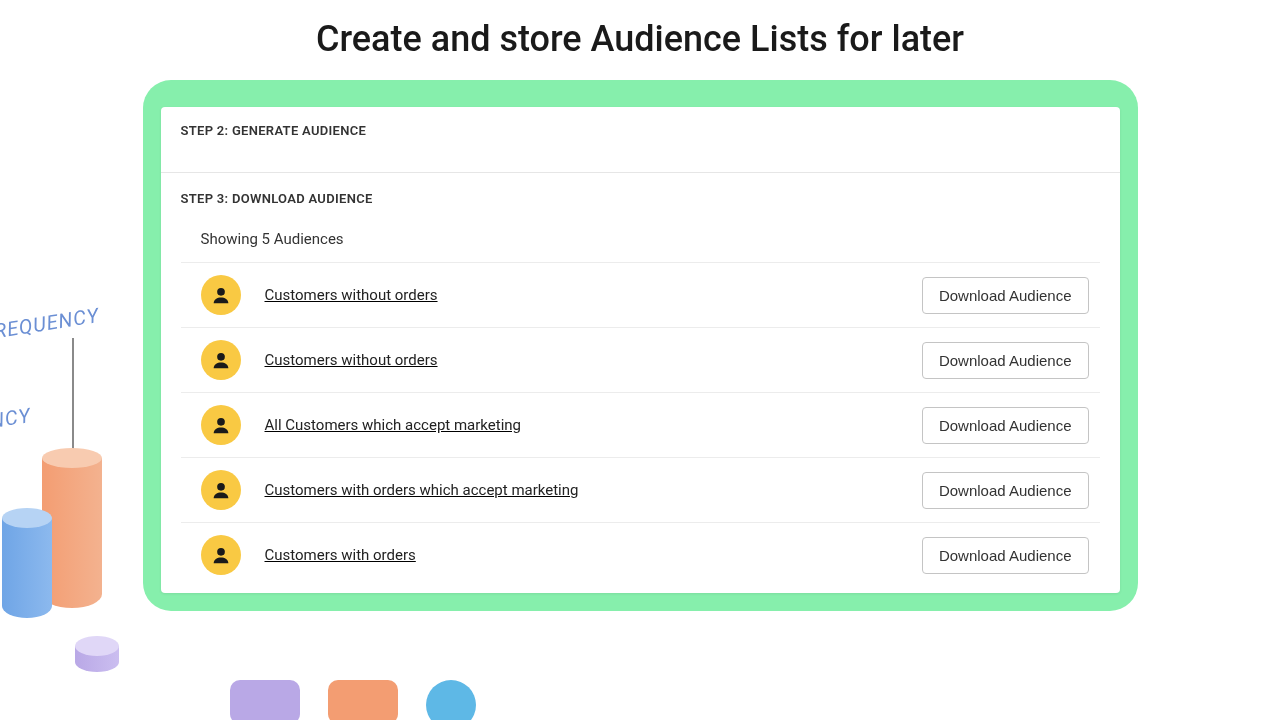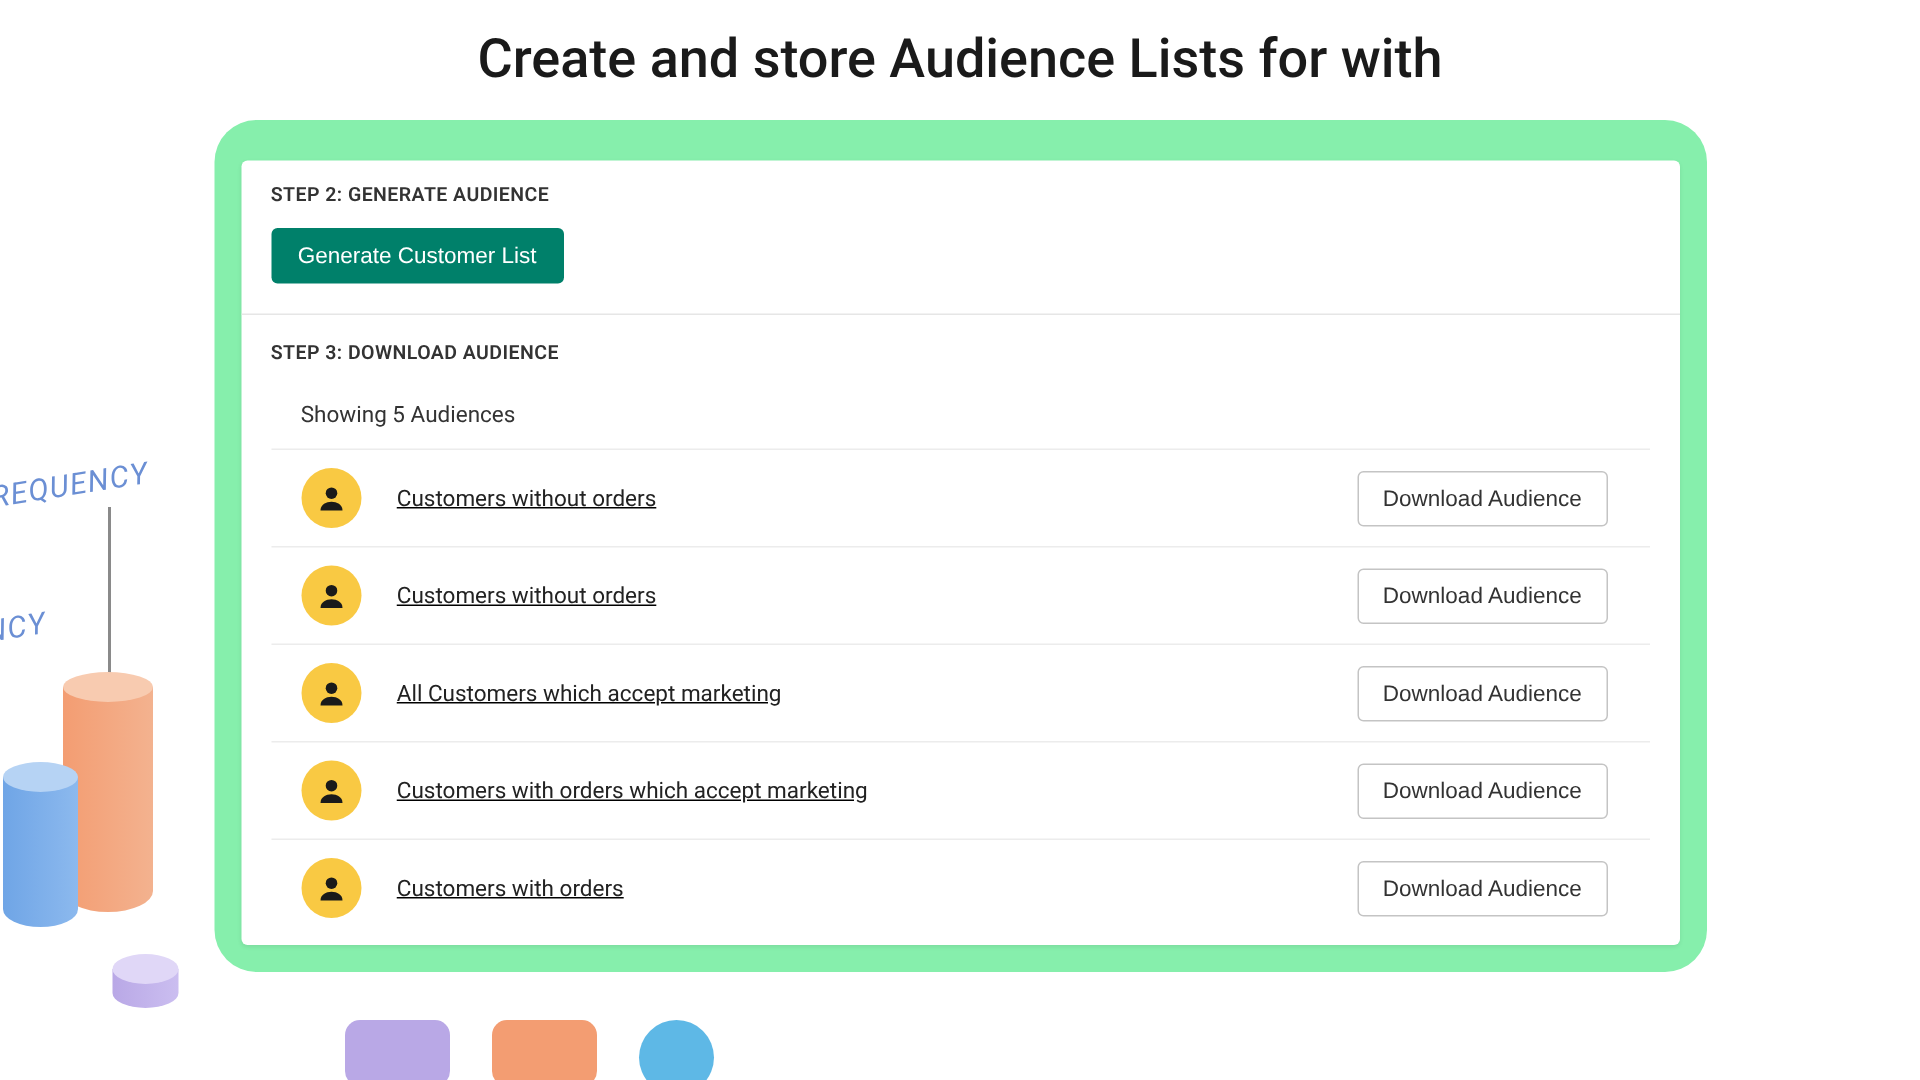--- a/index.html
+++ b/index.html
@@ -183,21 +183,21 @@
       color: #222;
     }
     .btn-secondary {
       background: #ffffff;
       border: 1px solid #c4c4c4;
       border-radius: 4px;
       padding: 9px 16px;
       font-size: 15px;
       color: #333;
       cursor: pointer;
-      margin-right: 28px;
+      margin-right: 11px;
     }
   </style>
 </head>
 <body>
 
 <div class="bg-label-1">FREQUENCY</div>
 <div class="bg-label-2">NCY</div>
 <div class="stick"></div>
 <div class="cylinder cyl-orange">
   <div class="cyl-body"></div>
@@ -210,28 +210,27 @@
 <div class="cylinder cyl-purple">
   <div class="cyl-body"></div>
     <div class="cyl-top"></div>
 </div>
 <div class="bottom-blobs">
   <div class="blob blob1"></div>
   <div class="blob blob2"></div>
   <div class="blob blob3"></div>
 </div>
 
-<h1 class="page-title">Create and store Audience Lists for with</h1>
+<h1 class="page-title">Create and store Audience Lists for later</h1>
 
 <div class="window-frame">
   <div class="card">
 
     <div class="section step2">
       <div class="step-label">STEP 2: GENERATE AUDIENCE</div>
-      <button class="btn-primary">Generate Customer List</button>
     </div>
 
     <div class="section step3">
       <div class="step-label">STEP 3: DOWNLOAD AUDIENCE</div>
       <div class="showing-line">Showing 5 Audiences</div>
 
       <div id="rows-container">
           <div class="list-row">
             <div class="list-left">
               <div class="avatar-icon">

